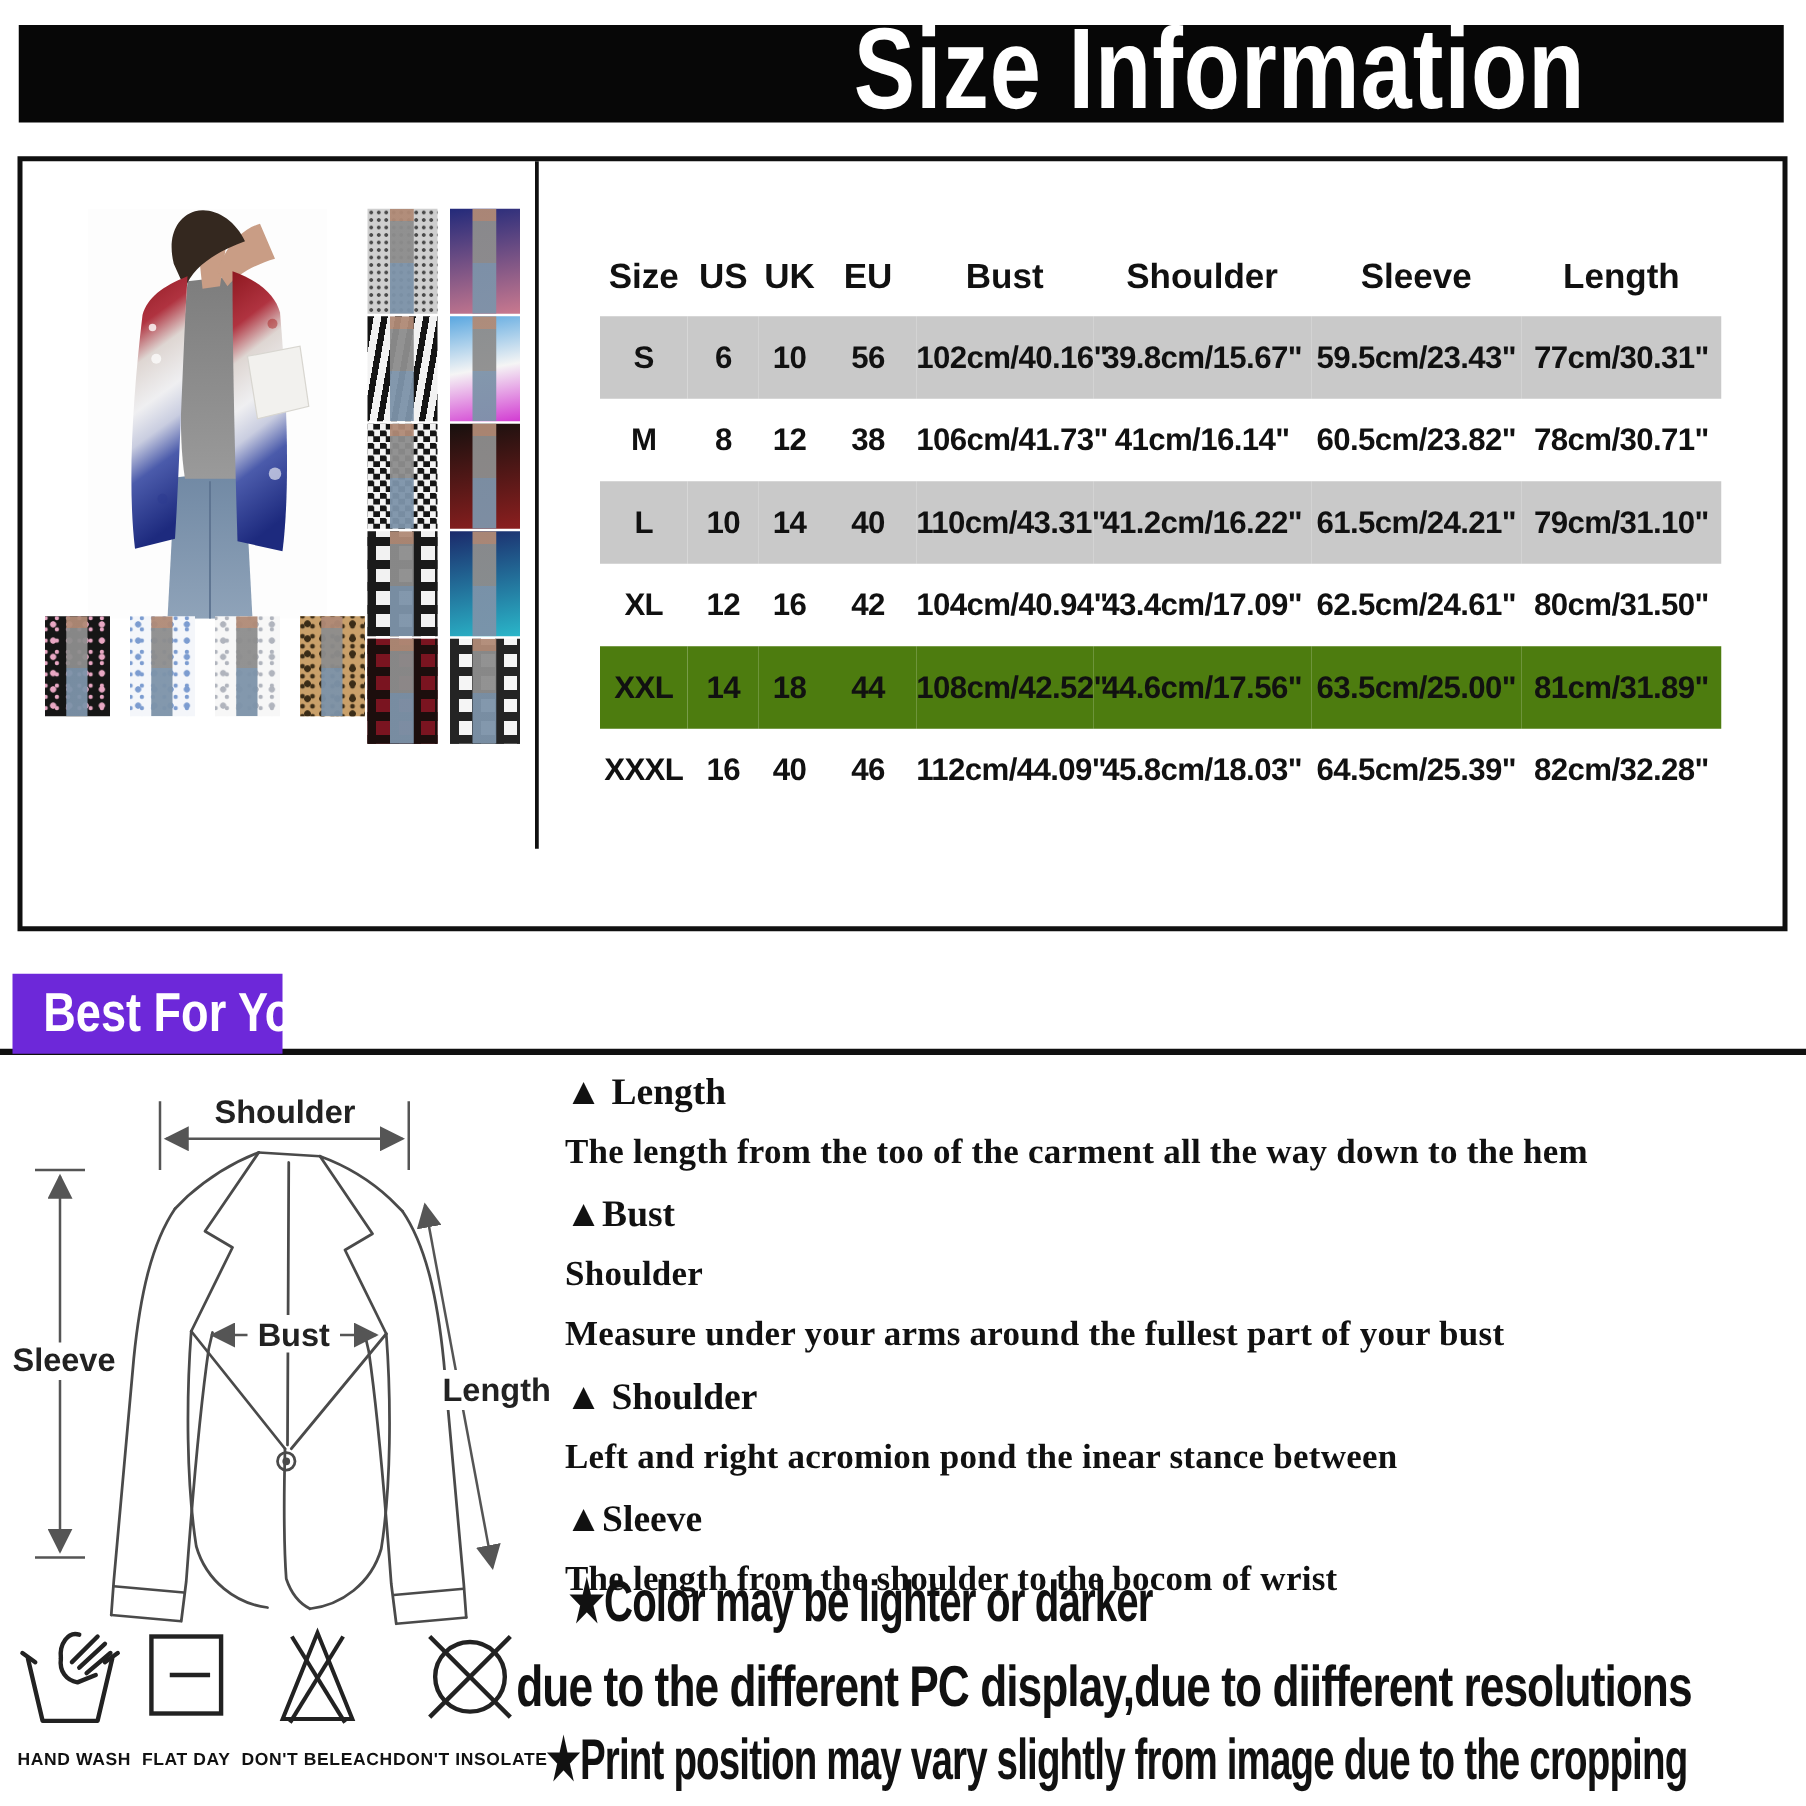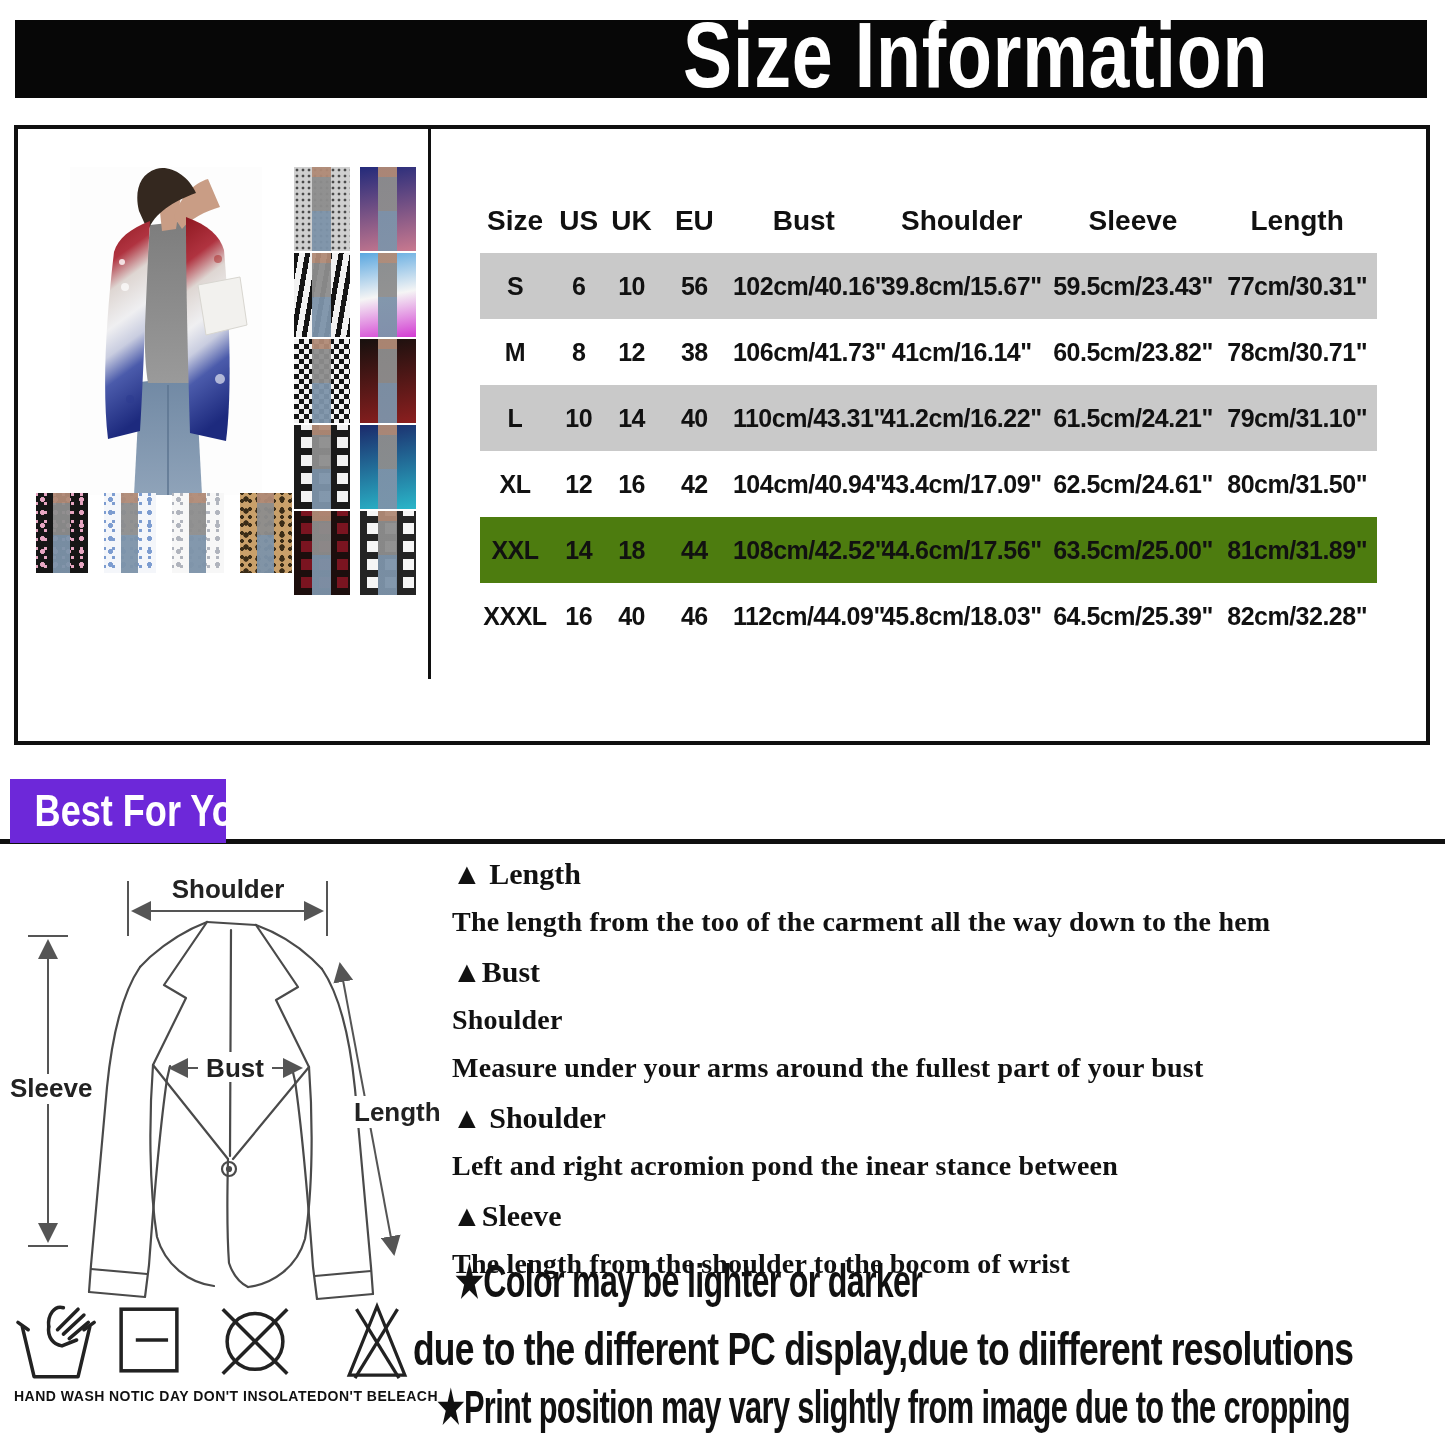--- a/index.html
+++ b/index.html
@@ -44,21 +44,21 @@
   .bfy{position:absolute;left:10px;top:779px;width:216px;height:64px;background:#6d28d9;z-index:2;
        display:flex;align-items:center}
   .bfy .t{color:#fff;font-weight:bold;font-size:44px;transform:scaleX(.82);transform-origin:left center;
           padding-left:30px;white-space:nowrap}
   .rule{position:absolute;left:0;top:839px;width:1445px;height:5px;background:#101010}
 
   
   .diagram{position:absolute;left:0;top:856px;width:440px;height:464px}
   .diagram text{font-family:"Liberation Sans",sans-serif;font-weight:bold;font-size:26px;fill:#222}
   .care-row{position:absolute;left:14px;top:1296px;width:424px;display:flex;justify-content:space-between}
-  .care-item{display:flex;flex-direction:column;align-items:center;margin:0}
+  .care-item{display:flex;flex-direction:column;align-items:center;gap:10px;margin:0}
   .care-item svg{width:88px;height:88px}
   .care-item figcaption{font-size:14px;font-weight:bold;letter-spacing:.5px;white-space:nowrap}
 
   
   .guide{position:absolute;left:452px;top:848px;width:1000px}
   .guide p{margin:0;font-family:"Liberation Serif",serif;font-weight:bold;white-space:nowrap}
   .guide .gh{font-size:30px;padding:9px 0 7px}
   .guide .gd{font-size:28px;padding:8px 0 8px;letter-spacing:.2px}
 
   
@@ -322,42 +322,42 @@
         </svg></span>
       <figcaption>HAND WASH</figcaption>
     </figure>
     <figure class="care-item">
       <span><svg viewBox="0 0 60 60">
           <g stroke="#222" stroke-width="2.4" fill="none">
             <rect x="11" y="9" width="38" height="42"></rect>
             <line x1="21" y1="30" x2="43" y2="30"></line>
           </g>
         </svg></span>
-      <figcaption>NOTIC DAY</figcaption>
+      <figcaption>FLAT DAY</figcaption>
+    </figure>
+    <figure class="care-item">
+      <span><svg viewBox="0 0 60 60">
+          <g stroke="#222" stroke-width="2.2" fill="none">
+            <path d="M30,7 L11,54 L49,54 Z"></path>
+            <line x1="16" y1="9" x2="45" y2="56"></line>
+            <line x1="44" y1="9" x2="15" y2="56"></line>
+          </g>
+        </svg></span>
+      <figcaption>DON'T BELEACH</figcaption>
     </figure>
     <figure class="care-item">
       <span><svg viewBox="0 0 60 60">
           <g stroke="#222" stroke-width="2.4" fill="none">
             <circle cx="30" cy="31" r="19"></circle>
             <line x1="8" y1="9" x2="52" y2="53"></line>
             <line x1="52" y1="9" x2="8" y2="53"></line>
           </g>
         </svg></span>
       <figcaption>DON'T INSOLATE</figcaption>
     </figure>
-    <figure class="care-item">
-      <span><svg viewBox="0 0 60 60">
-          <g stroke="#222" stroke-width="2.2" fill="none">
-            <path d="M30,7 L11,54 L49,54 Z"></path>
-            <line x1="16" y1="9" x2="45" y2="56"></line>
-            <line x1="44" y1="9" x2="15" y2="56"></line>
-          </g>
-        </svg></span>
-      <figcaption>DON'T BELEACH</figcaption>
-    </figure>
   </div>
 
 <div class="guide">
     <p class="gh">▲ Length</p>
     <p class="gd">The length from the too of the carment all the way down to the hem</p>
     <p class="gh">▲Bust</p>
     <p class="gd">Shoulder</p>
     <p class="gd">Measure under your arms around the fullest part of your bust</p>
     <p class="gh">▲ Shoulder</p>
     <p class="gd">Left and right acromion pond the inear stance between</p>

